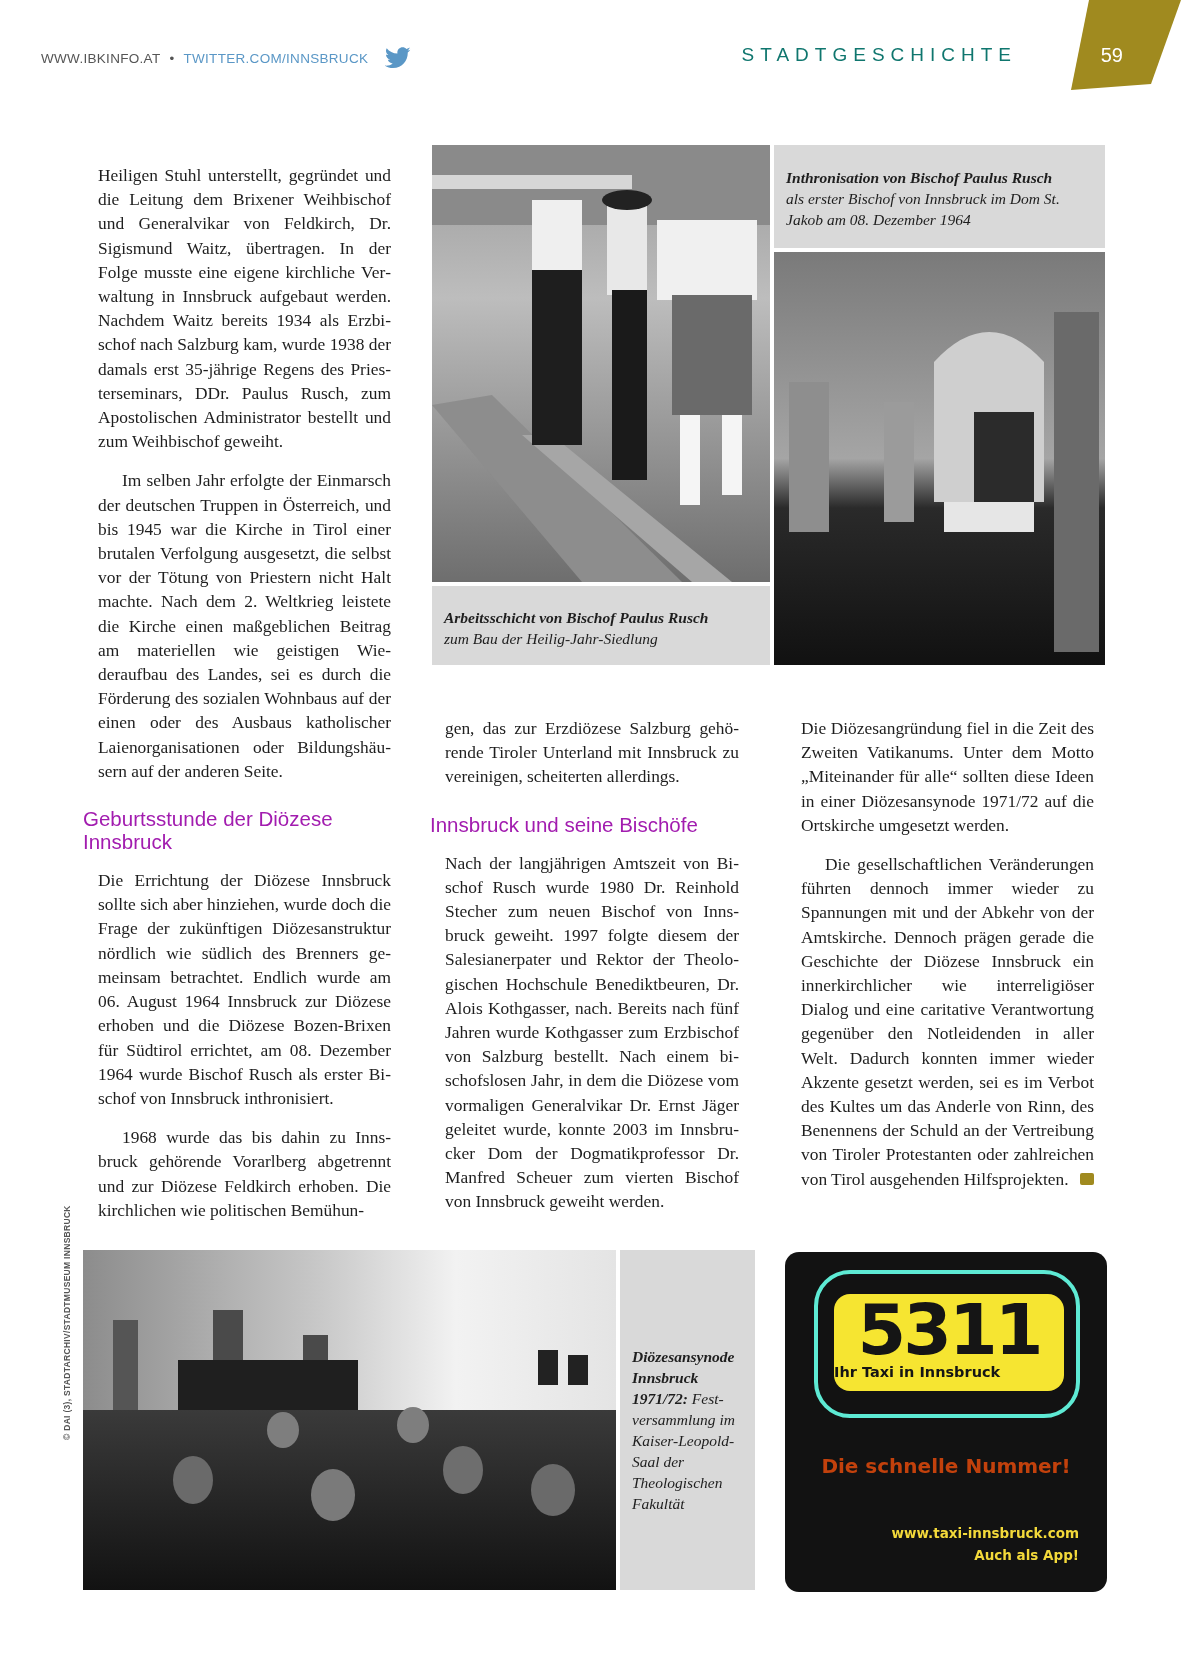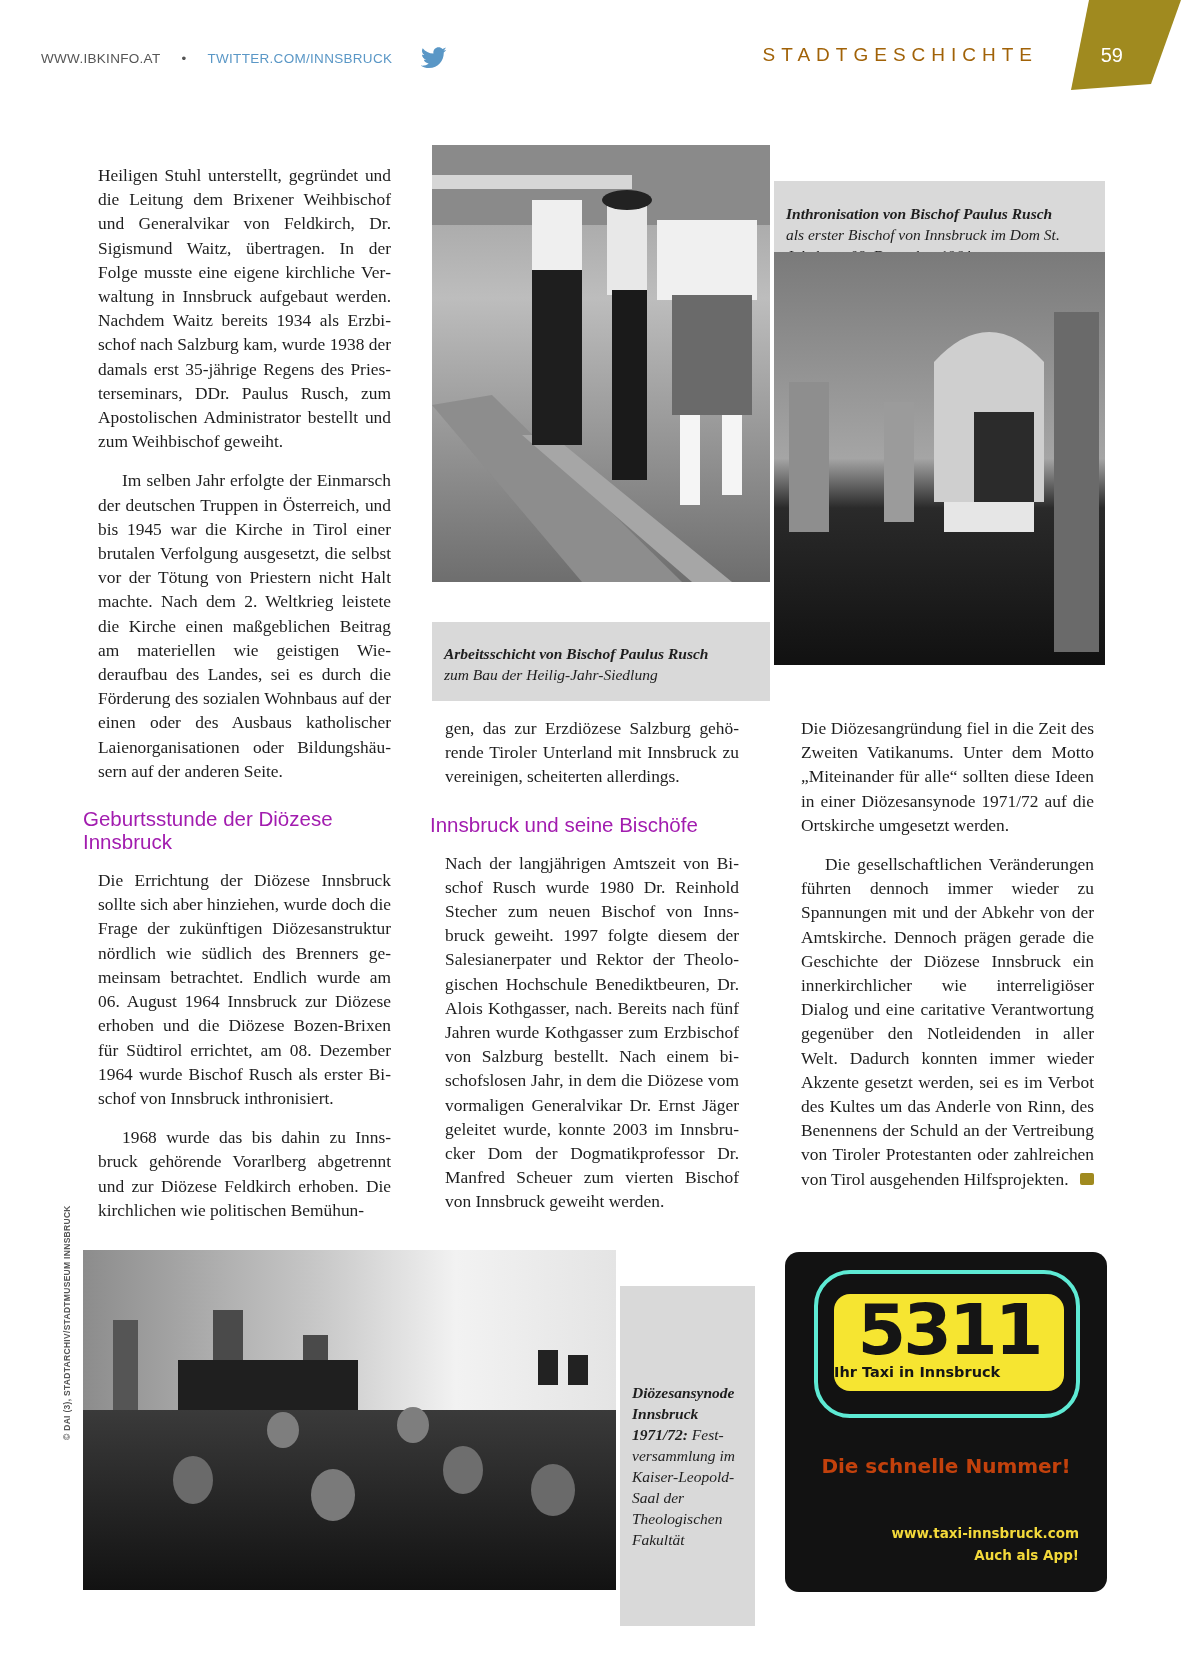--- a/index.html
+++ b/index.html
@@ -8,27 +8,27 @@
     background: #ffffff;
     font-family: "Liberation Serif", "DejaVu Serif", serif;
     color: #1e1e1e;
   }
   .abs { position: absolute; }
 
   
   .hdr-left {
     left: 41px; top: 47px; font-family: "Liberation Sans", sans-serif;
     font-size: 13.5px; letter-spacing: 0.3px; color: #555;
-    display: flex; align-items: center; gap: 21px; white-space: nowrap;
+    display: flex; align-items: center; gap: 9px; white-space: nowrap;
   }
   .hdr-left .tw { color: #5a97c6; }
   .hdr-left .bird { width: 26px; height: 22px; margin-left: 8px; }
   .section-title {
-    right: 143px; top: 44px; font-family: "Liberation Sans", sans-serif;
-    font-size: 19px; letter-spacing: 6px; color: #a16207;
+    right: 164px; top: 44px; font-family: "Liberation Sans", sans-serif;
+    font-size: 19px; letter-spacing: 6px; color: #0f766e;
   }
   .page-tab { right: 0; top: 0; width: 110px; height: 92px; }
   .page-num {
     right: 58px; top: 44px; font-family: "Liberation Sans", sans-serif;
     font-size: 20px; color: #fff;
   }
 
   
   .col { font-size: 17.4px; line-height: 24.2px; text-align: justify; hyphens: manual; }
   .col p { margin: 15px; }
@@ -49,21 +49,20 @@
   
   .photo { overflow: hidden; }
   .photo svg { display: block; width: 100%; height: 100%; }
   .ph-work { left: 432px; top: 145px; width: 338px; height: 437px; }
   .ph-cathedral { left: 774px; top: 252px; width: 331px; height: 413px; }
   .ph-synod { left: 83px; top: 1250px; width: 533px; height: 340px; }
 
   .caption {
     background: #d9d9d9; font-size: 15.5px; line-height: 21px; font-style: italic; color: #1e1e1e;
     box-sizing: border-box;
-    margin-top: 36px;
   }
   .caption b { font-weight: bold; }
   .cap-work { left: 432px; top: 586px; width: 338px; height: 79px; padding: 21px 24px 0 12px; }
   .cap-cath { left: 774px; top: 145px; width: 331px; height: 103px; padding: 22px 12px 0 12px; }
   .cap-synod { left: 620px; top: 1250px; width: 135px; height: 340px; padding: 96px 8px 0 12px; line-height: 21px; }
 
   .credit {
     left: 62px; top: 1440px; transform: rotate(-90deg); transform-origin: left top;
     font-family: "Liberation Sans", sans-serif; font-size: 8.5px; color: #555;
     white-space: nowrap; letter-spacing: 0.3px; font-weight: bold;

